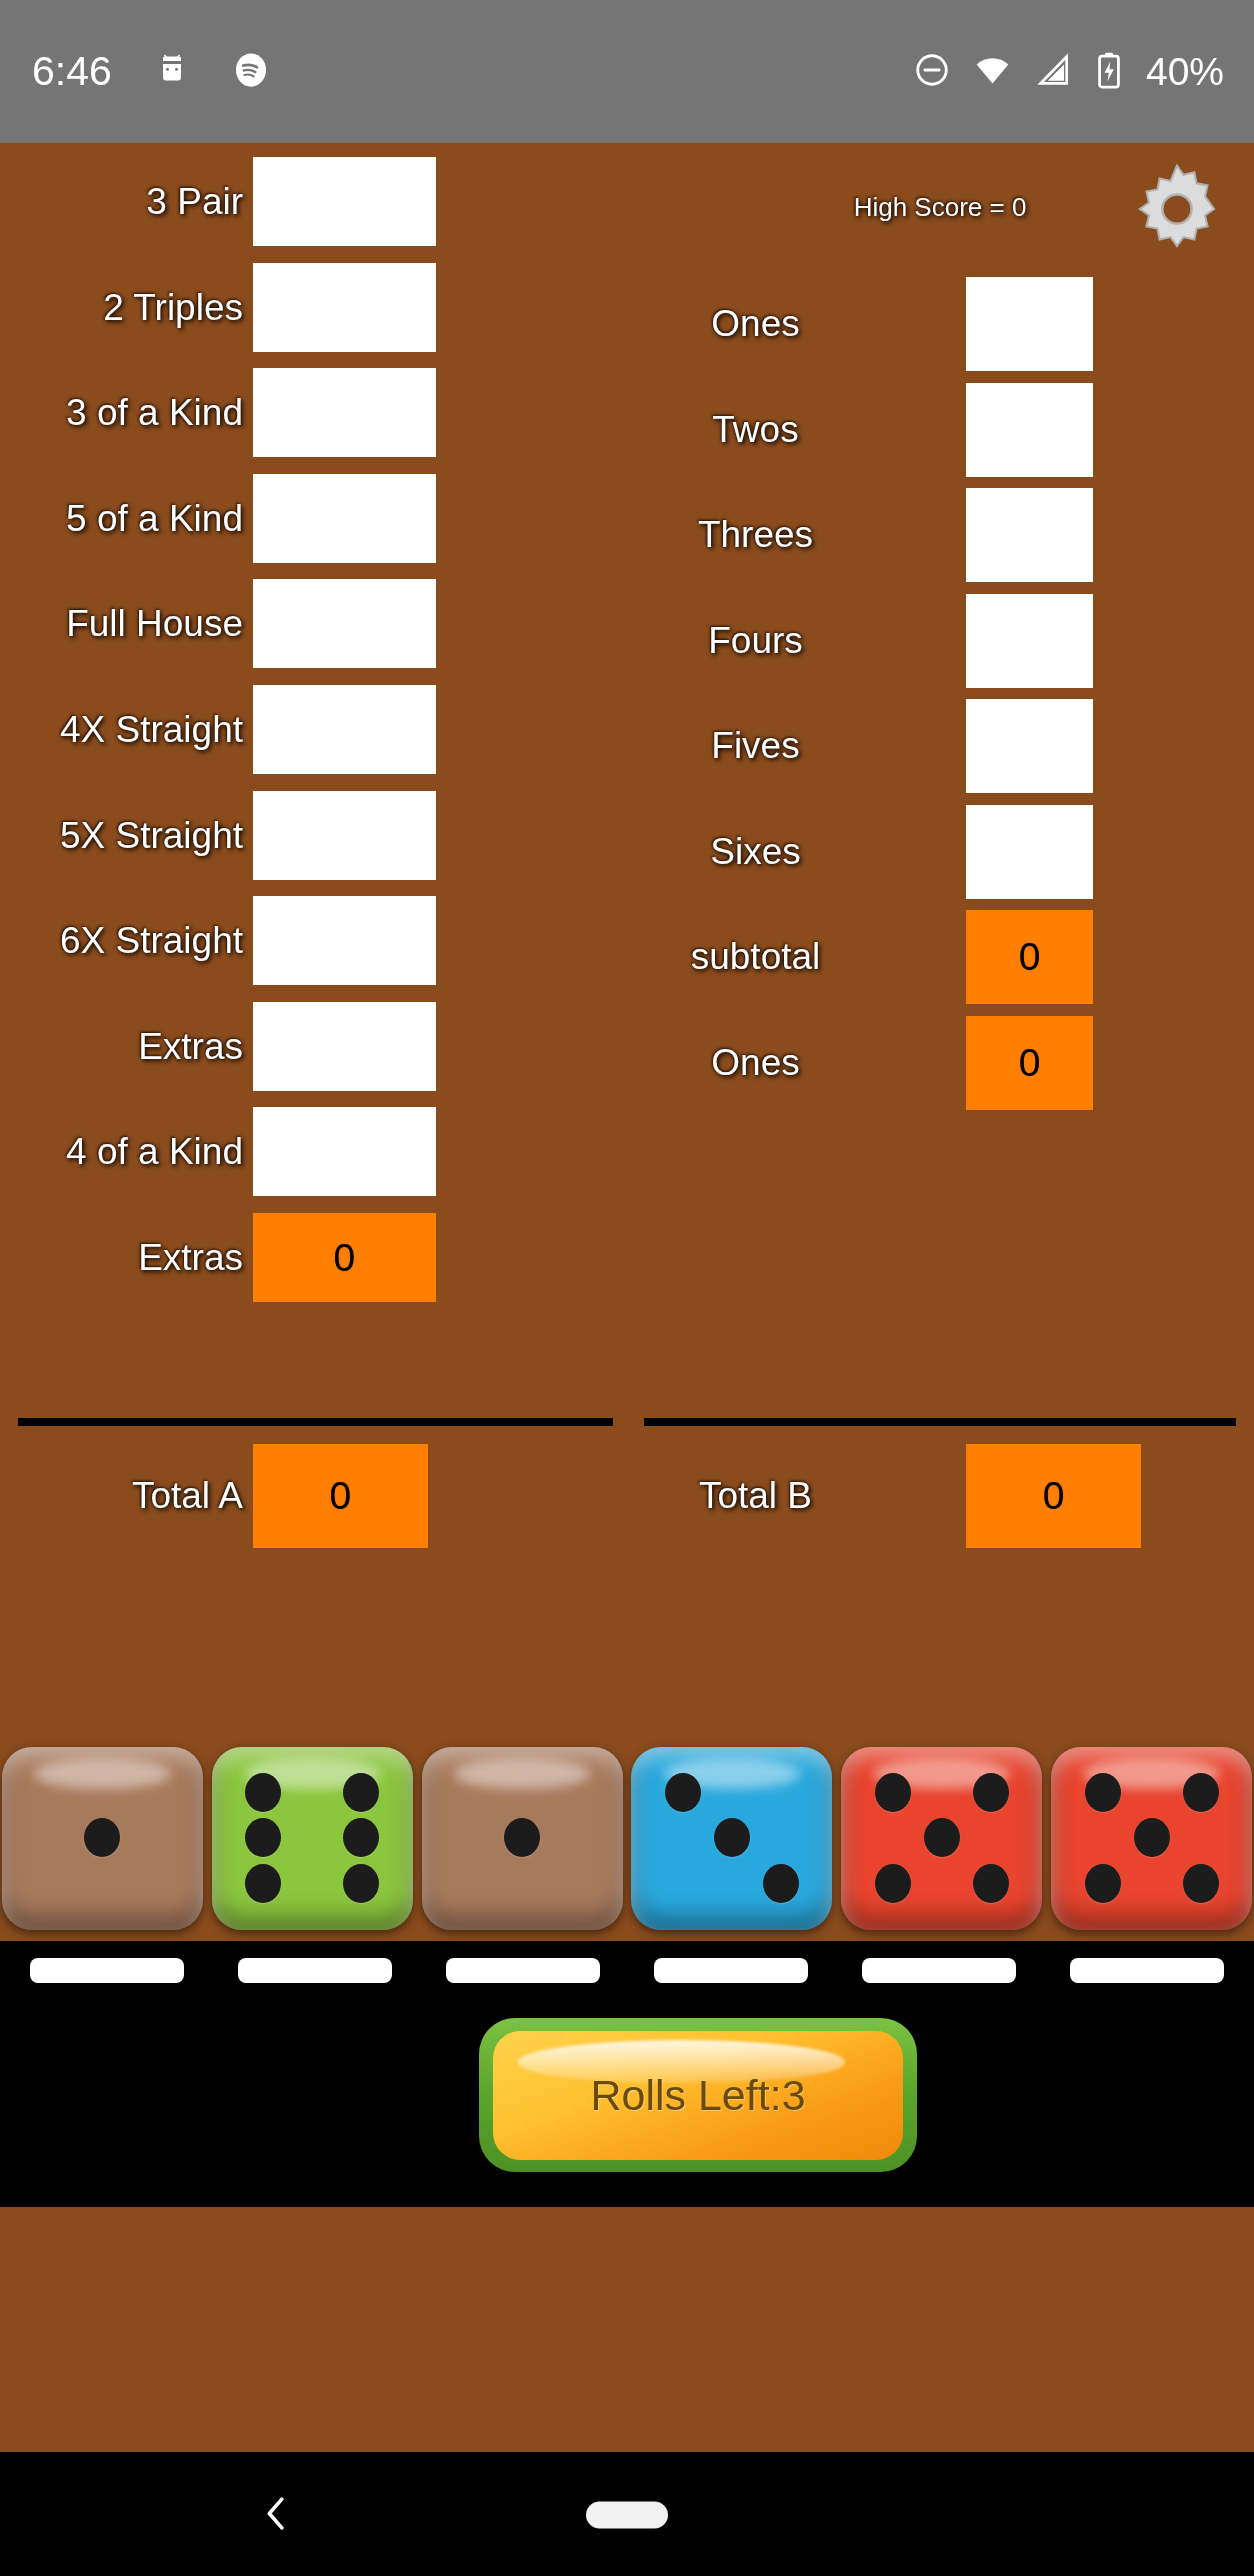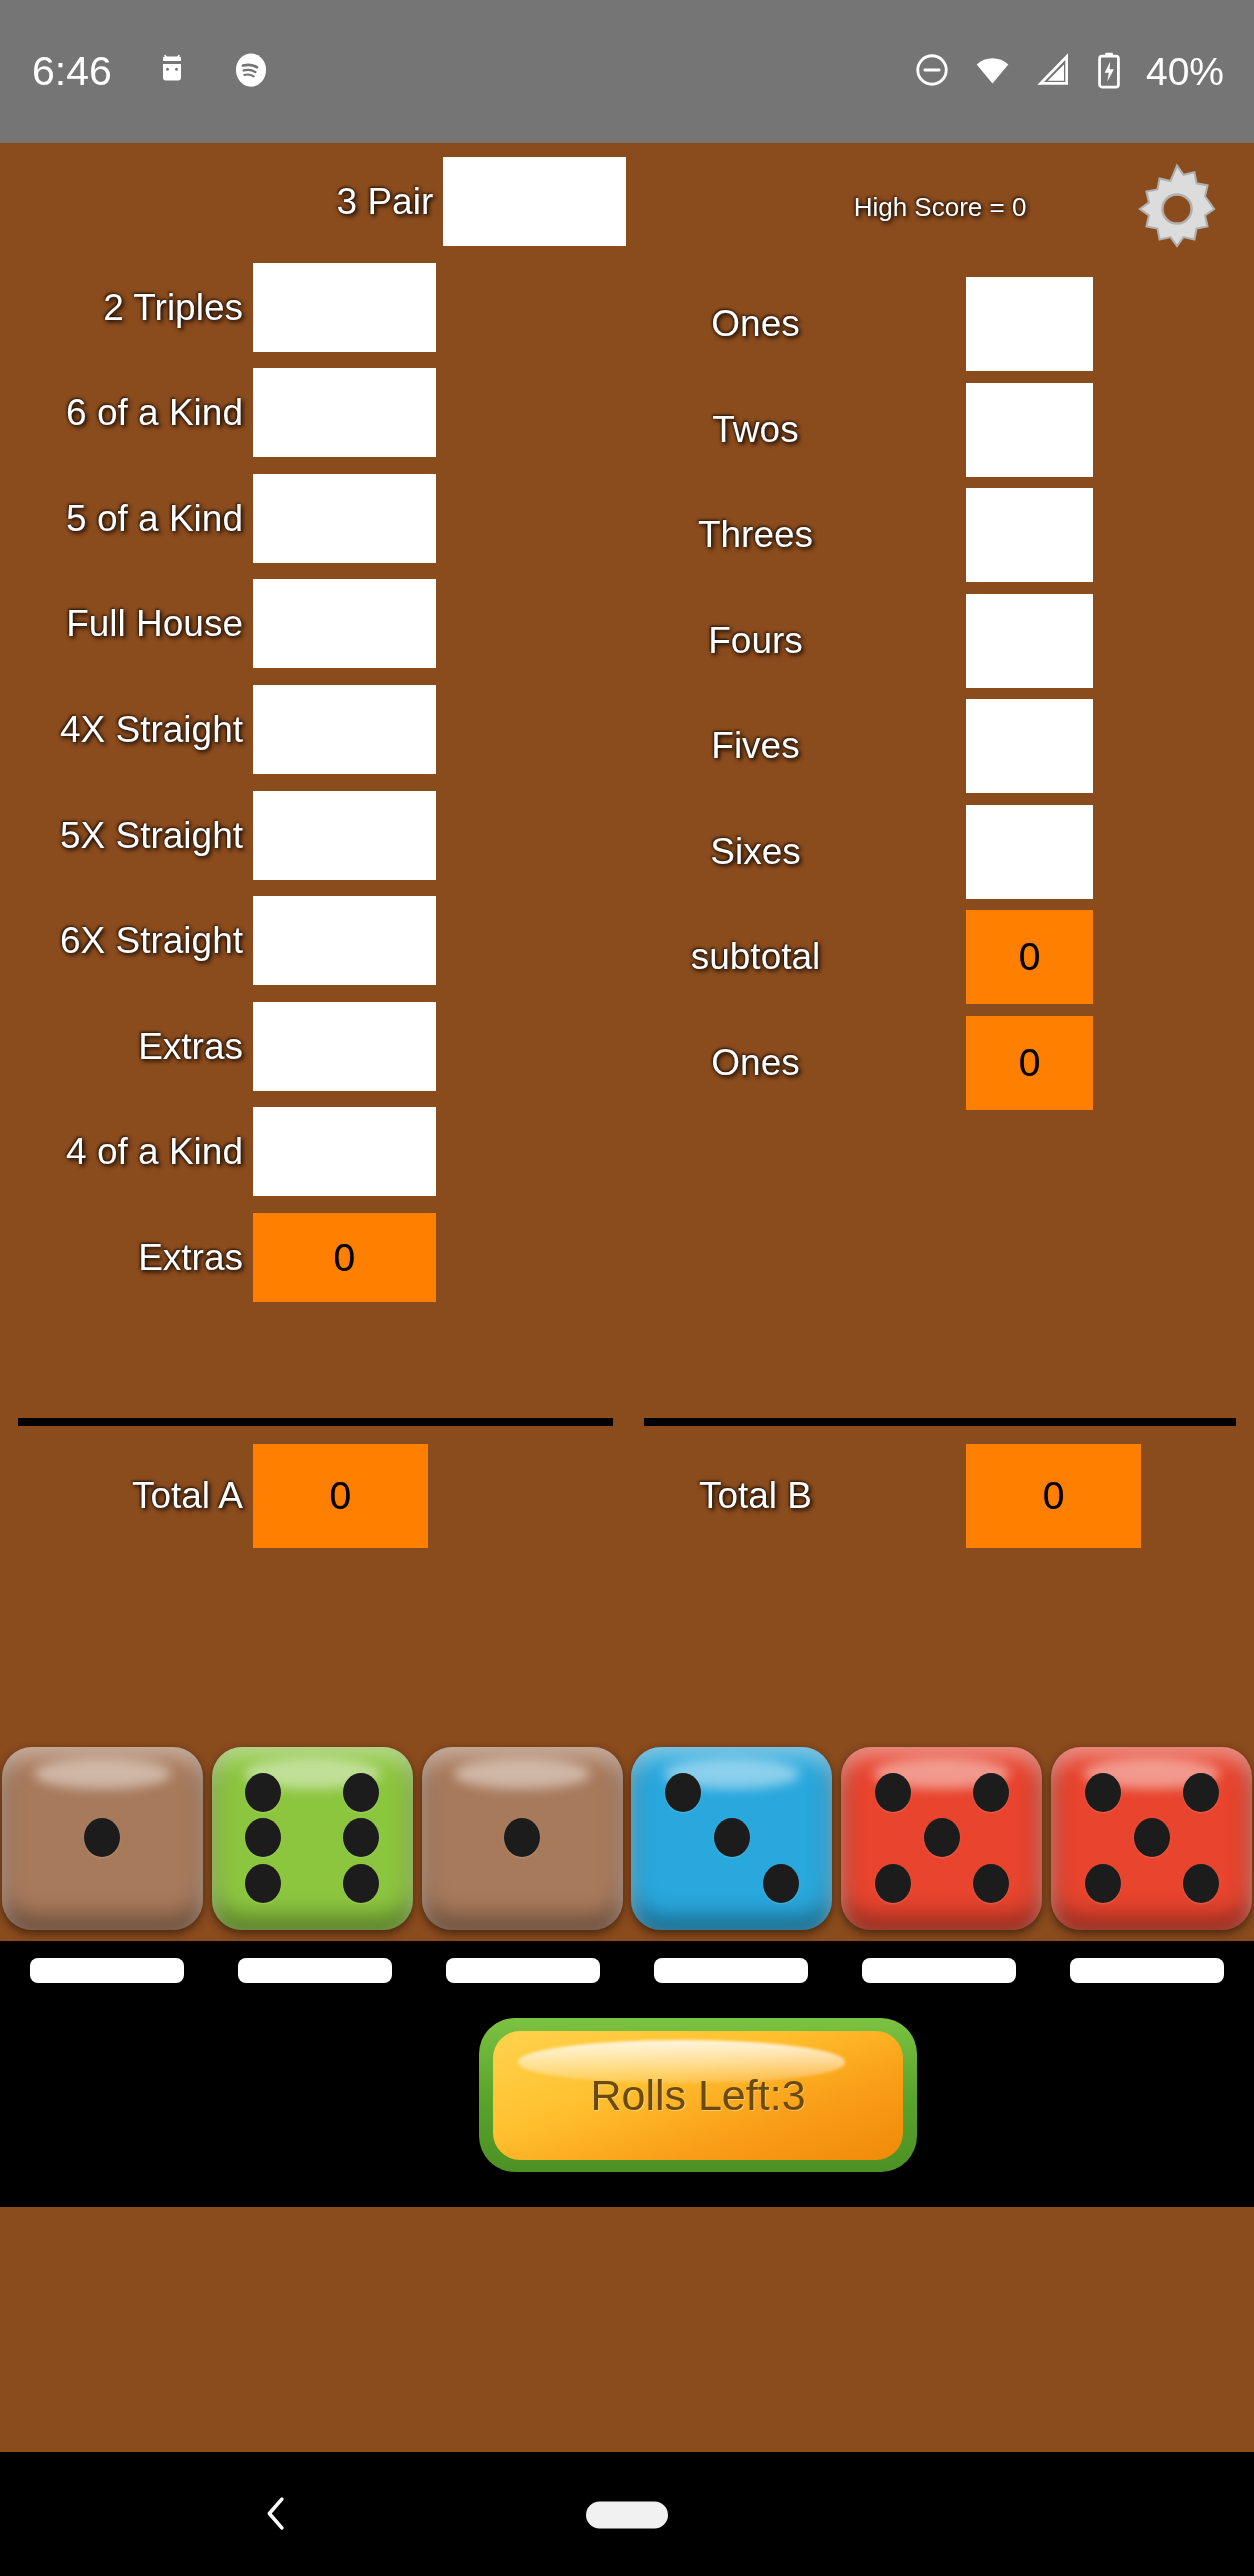--- a/index.html
+++ b/index.html
@@ -215,30 +215,30 @@
         </svg>
       </span>
       <span class="sb-pct">40%</span>
     </div>
   </div>
 
   <div id="board">
     <div class="wood"></div>
 
     <div class="col" id="colA">
-        <div class="row" style="top: 14.3px; height: 89px; justify-content: flex-end;">
+        <div class="row" style="top: 14.3px; height: 89px;">
           <span class="lbl">3 Pair</span>
           <div class="cell" style="width: 183px; height: 89px;"></div>
         </div>
         <div class="row" style="top: 120px; height: 89px;">
           <span class="lbl">2 Triples</span>
           <div class="cell" style="width: 183px; height: 89px;"></div>
         </div>
         <div class="row" style="top: 225px; height: 89px;">
-          <span class="lbl">6 of a Kind</span>
+          <span class="lbl">3 of a Kind</span>
           <div class="cell" style="width: 183px; height: 89px;"></div>
         </div>
         <div class="row" style="top: 331px; height: 89px;">
           <span class="lbl">5 of a Kind</span>
           <div class="cell" style="width: 183px; height: 89px;"></div>
         </div>
         <div class="row" style="top: 436px; height: 89px;">
           <span class="lbl">Full House</span>
           <div class="cell" style="width: 183px; height: 89px;"></div>
         </div>

